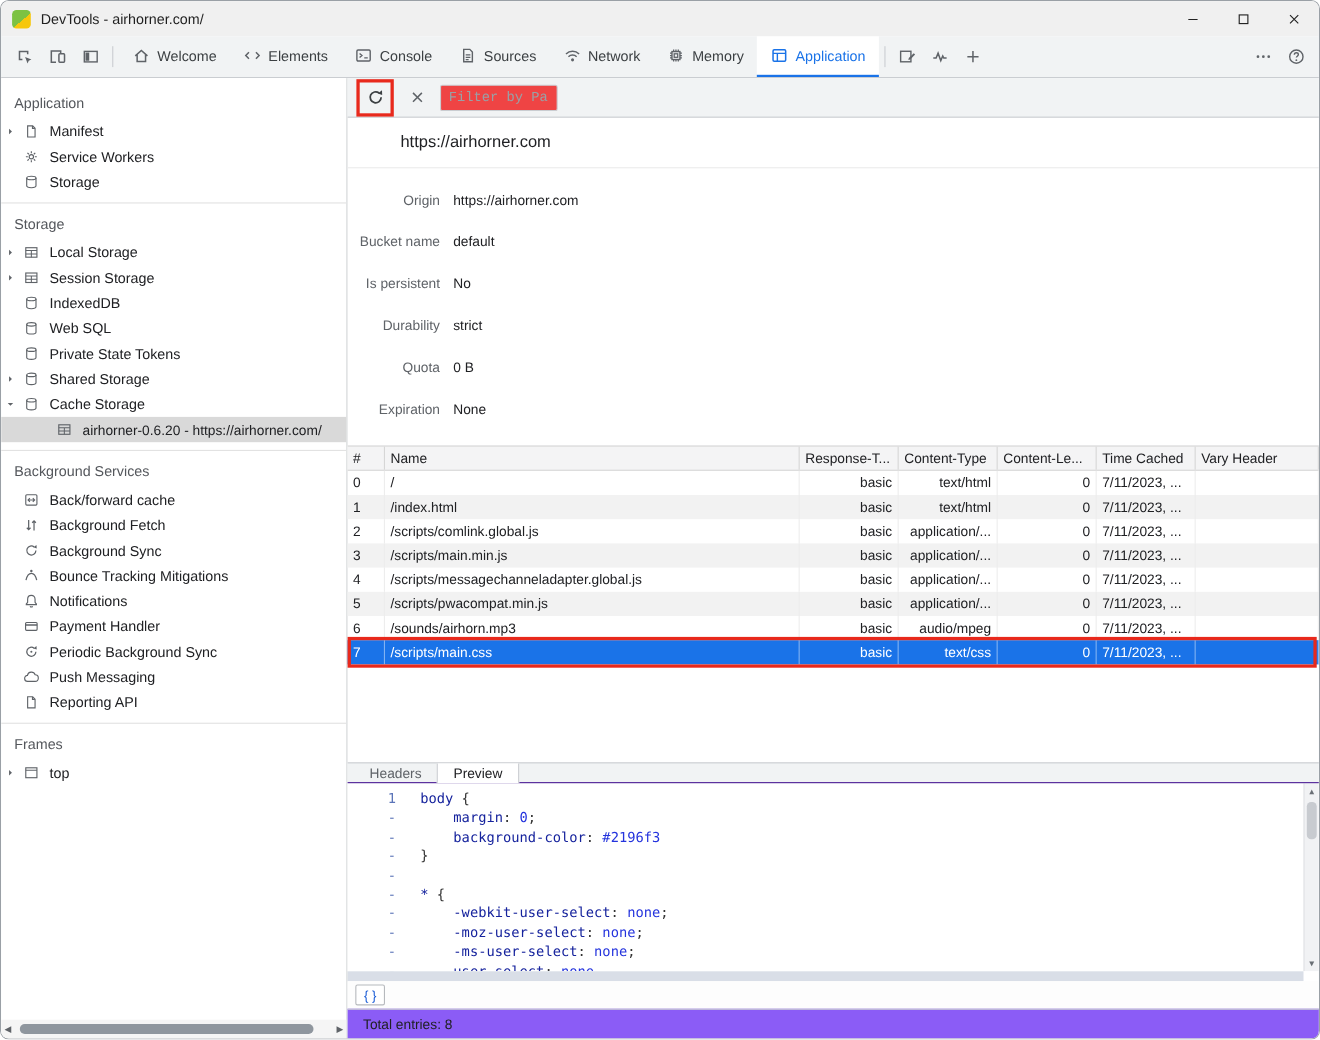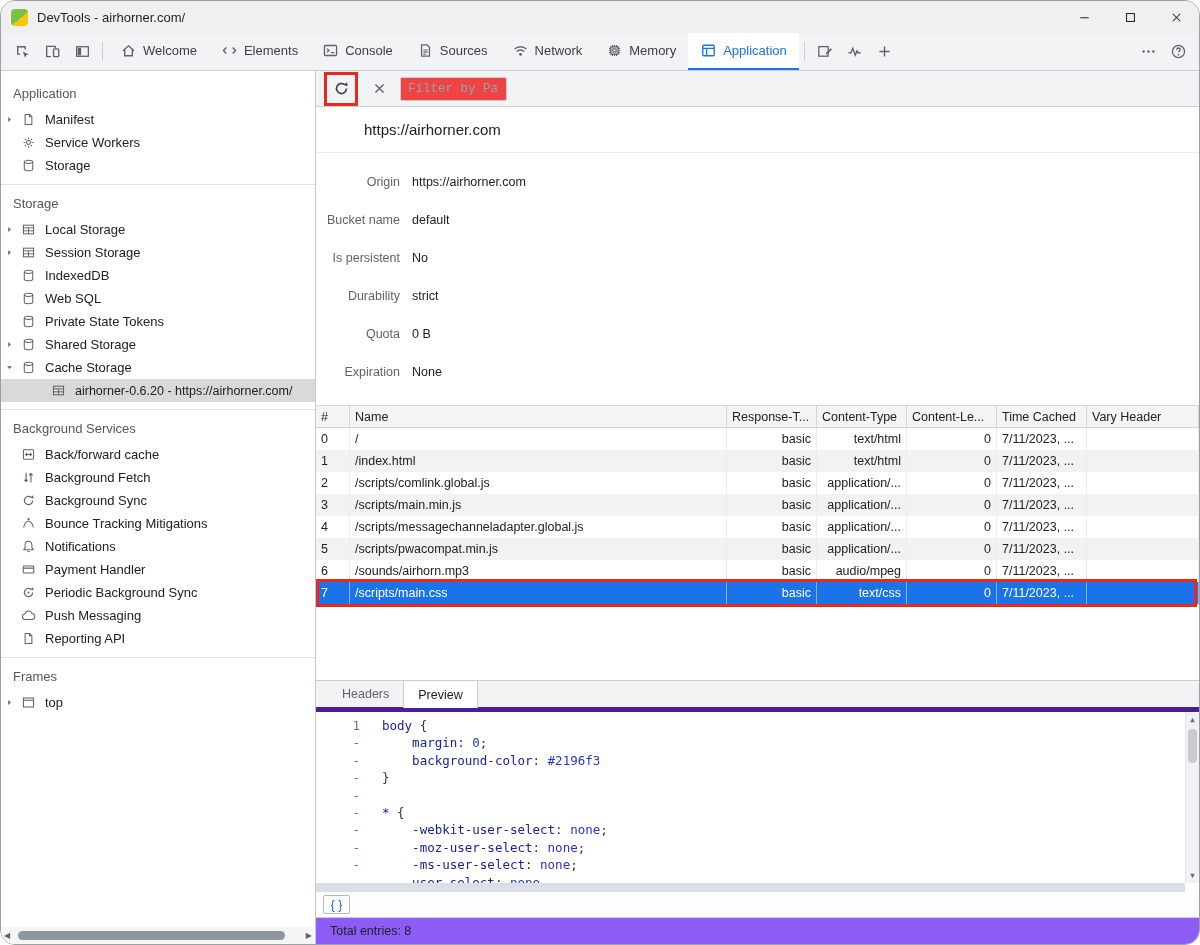--- a/index.html
+++ b/index.html
@@ -1,17 +1,17 @@
 <!DOCTYPE html>
 <html><head>
 <meta charset="utf-8">
 <style>
   *{box-sizing:border-box;margin:0;padding:0}
   body{font-family:"Liberation Sans","DejaVu Sans",sans-serif;background:#fff;width:1200px;height:945px;overflow:hidden}
-  .window{width:1200px;height:945px;border:1px solid #9aa0a6;border-radius:15px;overflow:hidden;display:flex;flex-direction:column;background:#fff}
+  .window{width:1200px;height:945px;border:1px solid #9aa0a6;border-radius:8px;overflow:hidden;display:flex;flex-direction:column;background:#fff}
 
   
   .titlebar{height:32px;flex:0 0 32px;background:#f0f0f0;display:flex;align-items:center;padding-left:10px;gap:9px}
   .app-icon{width:17px;height:17px;border-radius:4px;background:linear-gradient(140deg,#7cc242 0 55%,#f6c70c 55% 100%)}
   .title-text{font-size:13px;color:#1f1f1f}
   .win-controls{margin-left:auto;display:flex;height:100%}
   .win-btn{width:46px;height:100%;display:flex;align-items:center;justify-content:center;color:#222}
   .win-btn svg{width:15px;height:15px}
 
   
@@ -72,21 +72,21 @@
   .tbl-row{height:22px;color:#202124;position:relative}
   .td{display:flex;align-items:center;padding:0 5px;border-right:1px solid #ededed;overflow:hidden;white-space:nowrap}
   .td.right{justify-content:flex-end}
   .tbl-row.odd{background:#f2f2f2}
   .tbl-row.selected{background:#1a73e8;color:#fff}
   .tbl-row.selected .td{border-right-color:rgba(255,255,255,.45)}
   .row-annotation{position:absolute;left:0;right:2px;top:-3px;bottom:-3px;border:3px solid #e8291c;pointer-events:none;z-index:3}
 
   .table-spacer{flex:1 1 auto}
 
-  .detail-tabs{height:32px;background:#f1f3f4;border-top:1px solid #cacdd1;border-bottom:5px solid #4c1d95;display:flex;align-items:stretch;padding-left:12px;position:relative;z-index:1}
+  .detail-tabs{height:19px;background:#f1f3f4;border-top:1px solid #cacdd1;border-bottom:1px solid #4c1d95;display:flex;align-items:stretch;padding-left:6px;position:relative;z-index:1}
   .dtab{display:flex;align-items:center;padding:0 14px;font-size:12.5px;color:#5f6368}
   .dtab.selected{background:#fff;color:#202124;border-left:1px solid #cacdd1;border-right:1px solid #cacdd1;margin-bottom:-1px}
 
   .preview{height:171px;flex:0 0 171px;display:flex;font-family:"DejaVu Sans Mono","Liberation Mono",monospace;font-size:12.5px;overflow:hidden;background:#fff}
   .gutter{width:58px;flex:0 0 58px;padding-top:5px;text-align:right;color:#5b74b8}
   .gnum{height:17.4px;line-height:17.4px;padding-right:14px}
   .code{flex:1;padding:5px 0 0 8px;white-space:pre;overflow:hidden}
   .code-line{height:17.4px;line-height:17.4px}
   .tok-sel{color:#16239d}
   .tok-prop{color:#16239d}

